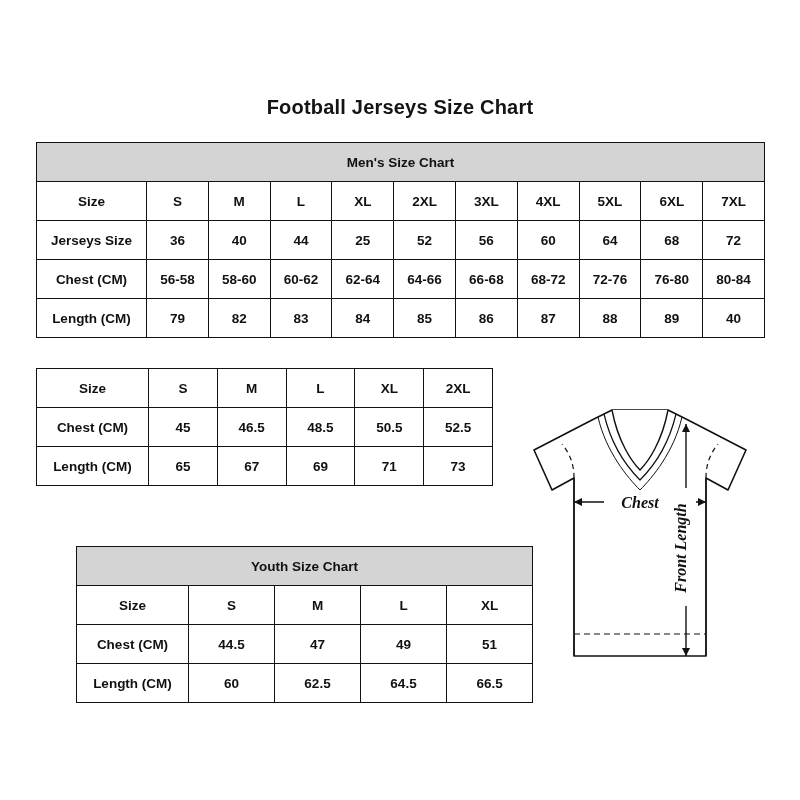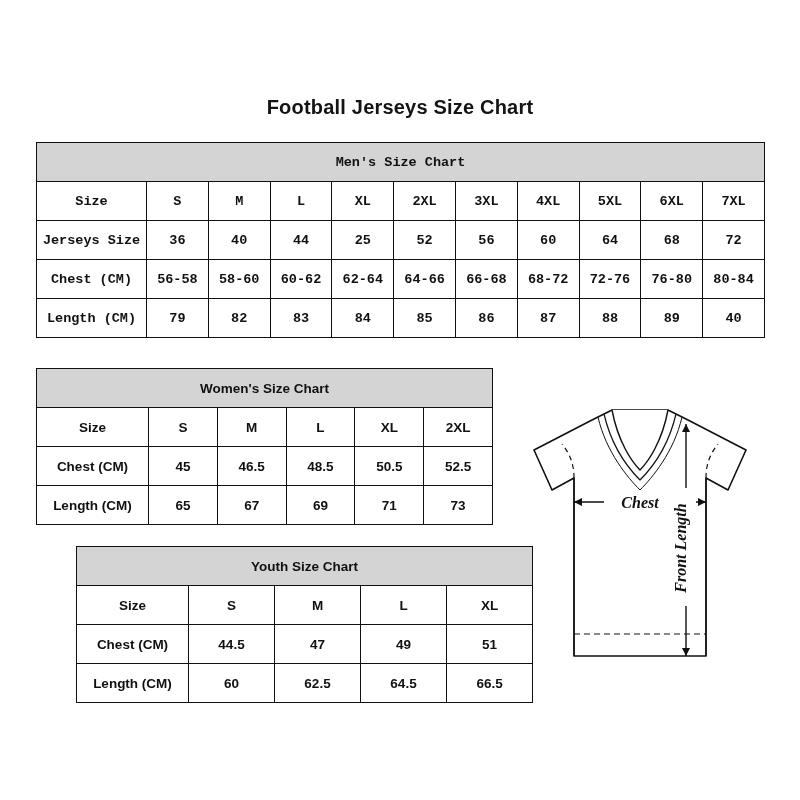--- a/index.html
+++ b/index.html
@@ -61,21 +61,21 @@
     font-size: 13px;
   }
 
   
   #mens-table-wrap {
     position: absolute;
     left: 36px;
     top: 142px;
     width: 728px;
   }
-  #mens-table-wrap table { width: 728px; font-family: Liberation Mono, monospace; }
+  #mens-table-wrap table { width: 728px; }
   #mens-table-wrap col.c0 { width: 110px; }
   #mens-table-wrap col.cN { width: 61.8px; }
 
   
   #womens-table-wrap {
     position: absolute;
     left: 36px;
     top: 368px;
     width: 456px;
   }
@@ -199,23 +199,20 @@
       <colgroup>
         <col class="c0">
           <col class="cN">
           <col class="cN">
           <col class="cN">
           <col class="cN">
           <col class="cN">
       </colgroup>
       <tbody>
         <tr>
-          <td class="caption-cell" colspan="6">Women's Size Chart</td>
-        </tr>
-        <tr>
           <td class="rowlabel">Size</td>
           <td>S</td>
           <td>M</td>
           <td>L</td>
           <td>XL</td>
           <td>2XL</td>
         </tr>
         <tr>
           <td class="rowlabel">Chest (CM)</td>
           <td>45</td>

